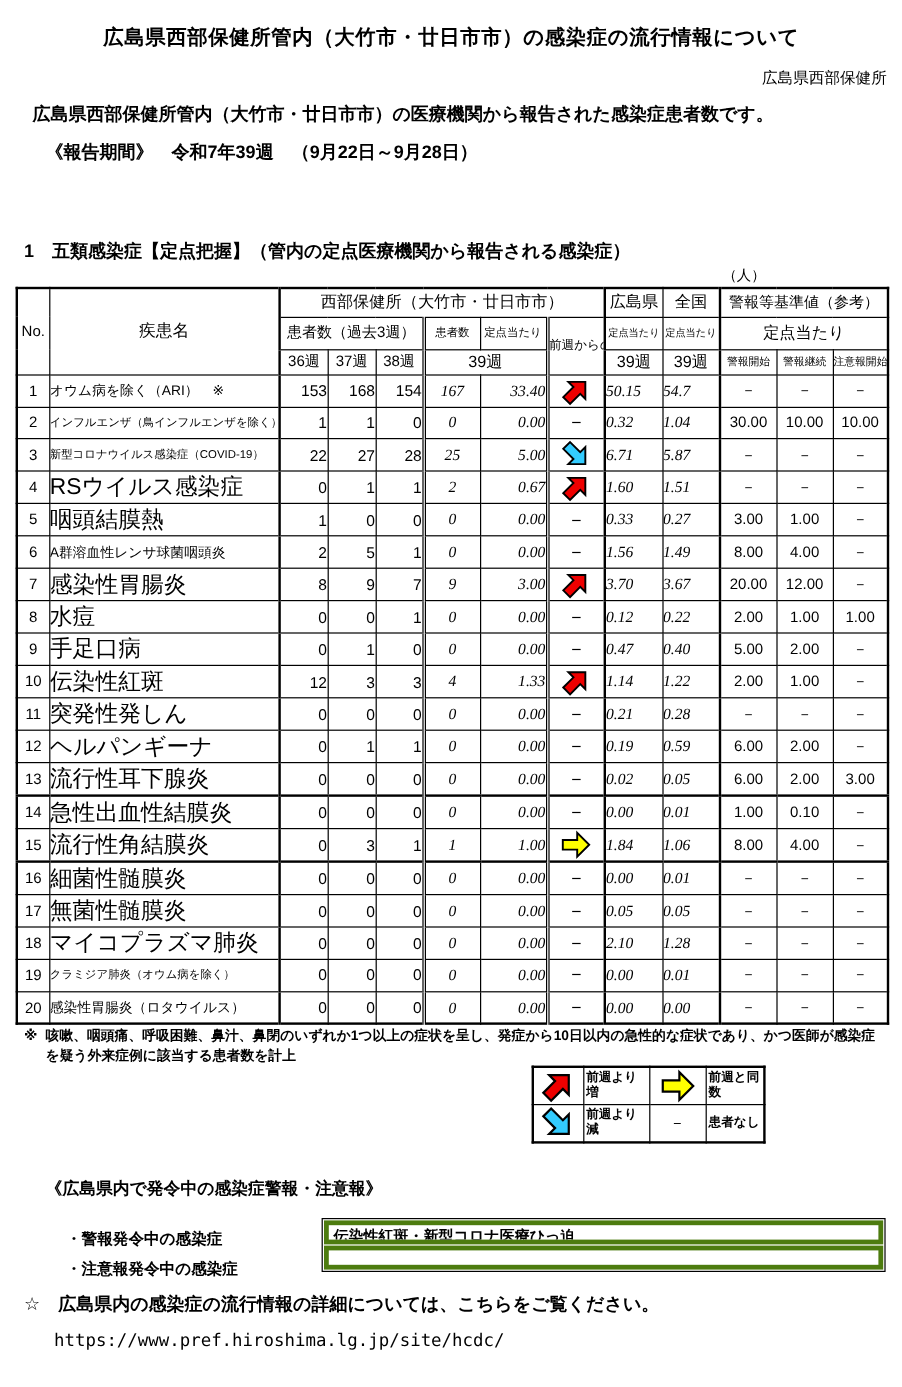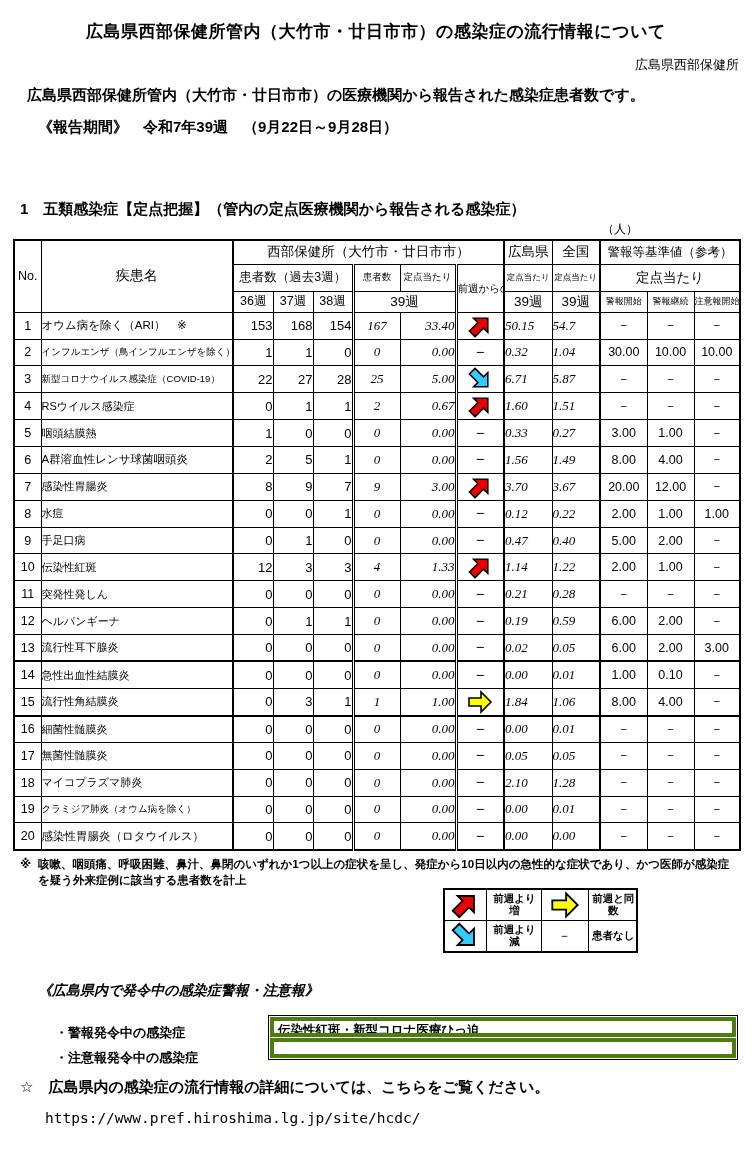--- a/index.html
+++ b/index.html
@@ -29,47 +29,47 @@
   .h-tiny   { font-size:8.5px; font-weight:bold; }
   .h-w39    { font-size:13.5px; font-weight:bold; }
   .h-trend  { font-size:10.5px; white-space:normal; line-height:1.15; }
   .h-basis  { font-size:9px; }
   .b2l { border-left:2px solid #000 !important; }
   .dbll { border-left:3px double #000 !important; }
   .dblr { border-right:3px double #000 !important; }
   tr.grp td { border-top:2px solid #000 !important; }
 
   td.c-no { text-align:center; font-size:12.5px; }
-  td.c-name { text-align:left; padding-left:3px; font-size:11px; }
+  td.c-name { text-align:left; padding-left:3px; font-size:19px; }
   td.c-name.mid { font-size:11.5px; }
   td.c-name.sm { font-size:9.5px; }
   td.c-week { text-align:right; padding-right:6px; font-size:13px; }
   td.c-c39 { text-align:center; }
   td.c-r39 { text-align:right; padding-right:9px; }
   td.c-pref, td.c-natl { text-align:left; padding-right:8px; }
   td.c-trend { text-align:center; }
   td.c-basis { text-align:center; font-size:12.5px; }
   .bi { font-style:italic; font-weight:bold; font-size:13px; font-family:"Liberation Serif","DejaVu Serif",serif; }
   .arrow-svg { vertical-align:middle; display:inline-block; }
   .rot-up { transform:rotate(-45deg); }
   .rot-down { transform:rotate(45deg); }
 
   .footnote { position:absolute; top:856px; left:20px; width:712px; display:flex;
     font-size:11.5px; font-weight:bold; line-height:1.4; }
   .footnote .mark { flex:0 0 18px; }
   .footnote .txt { flex:1; white-space:normal; }
 
   table.legend { position:absolute; top:888px; left:443px; border-collapse:collapse;
     border:2px solid #000; table-layout:fixed; }
-  table.legend td { border:1px solid #000; height:29px; padding:0; vertical-align:middle;text-align:center; }
+  table.legend td { border:1px solid #000; height:29px; padding:0; vertical-align:middle; }
   table.legend td.sym { text-align:center; }
   table.legend td.lab { font-size:10.5px; font-weight:bold; white-space:normal;
     line-height:1.1; padding-left:2px; }
 
-  .alerts-heading { position:absolute; top:982px; left:38px; font-size:14px; font-weight:bold;font-style:italic; }
+  .alerts-heading { position:absolute; top:982px; left:38px; font-size:14px; font-weight:bold; }
   .alert-label1 { position:absolute; top:1024px; left:55px; font-size:13px; font-weight:bold; }
   .alert-label2 { position:absolute; top:1049px; left:55px; font-size:13px; font-weight:bold; }
   .alert-boxes { position:absolute; top:1015px; left:268px; width:470px;
     border:1px solid #000; padding:1px; background:#fff; }
   .alert-box { border:4px solid #4d7c0f; height:20px; line-height:19px;
     font-size:12.5px; font-weight:bold; padding-left:4px; overflow:hidden; }
   .alert-box + .alert-box { margin-top:1px; }
 
   .star-note { position:absolute; top:1078px; left:20px; font-size:15px; font-weight:bold; }
   .url { position:absolute; top:1110px; left:45px; font-size:14.5px;

